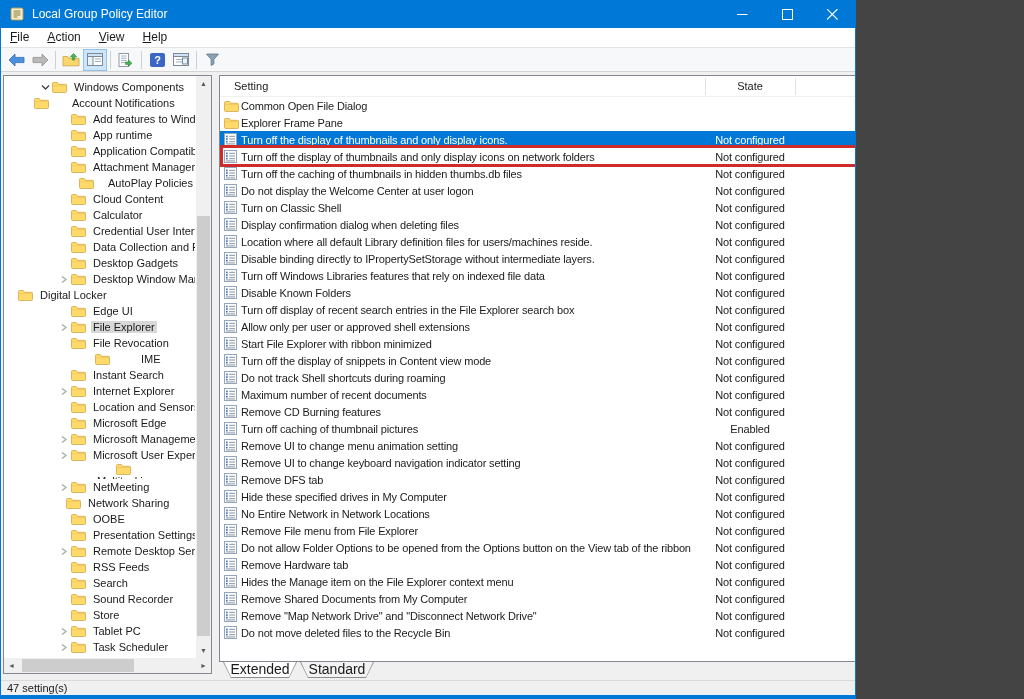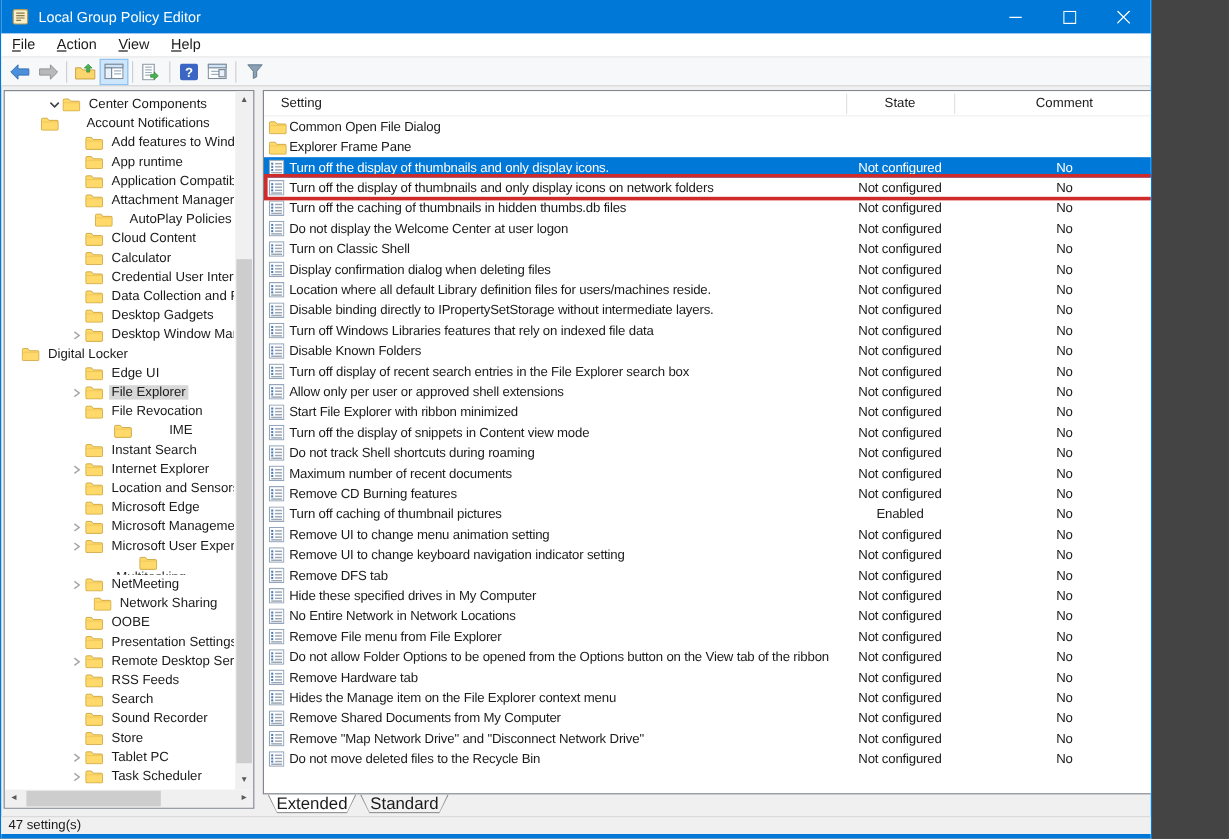--- a/index.html
+++ b/index.html
@@ -1,19 +1,19 @@
 <!DOCTYPE html>
 <html><head>
 <meta charset="utf-8">
 <style>
   * { margin:0; padding:0; box-sizing:border-box; }
   html,body { background:#444; }
   body { font-family:"Liberation Sans", sans-serif; }
   .window {
-    position:relative; width:960px; height:699px; background:var(--chrome,#f0f0f0);
+    position:relative; width:856px; height:699px; background:var(--chrome,#f0f0f0);
     overflow:hidden; border-left:1px solid var(--accent,#0078d7); border-right:1px solid var(--accent,#0078d7);
   }
   
   .titlebar { position:absolute; left:0; top:0; width:100%; height:28px; background:var(--accent,#0078d7);
     display:flex; align-items:center; }
   .titlebar .app-icon { margin-left:8px; width:16px; height:16px; }
   .titlebar .title { color:#fff; font-size:12px; margin-left:7px; }
   .win-controls { position:absolute; right:0; top:0; height:28px; display:flex; }
   .win-btn { width:45px; height:28px; display:flex; align-items:center; justify-content:center; }
   
@@ -177,21 +177,21 @@
             <svg width="9" height="8">
               <path d="M1 2.5 L4.5 6 L8 2.5" fill="none" stroke="#404040" stroke-width="1.3"></path>
             </svg>
           </span>
           <span class="tree-folder">
             <svg width="15" height="12">
               <path d="M0.5 2.5 a1 1 0 0 1 1 -1 h3.8 l1.4 1.8 h6.8 a1 1 0 0 1 1 1 v6.2 a1 1 0 0 1 -1 1 h-12 a1 1 0 0 1 -1 -1 z" fill="#ffd969" stroke="#c8a139" stroke-width="0.7"></path>
               <path d="M0.5 4.6 h14" stroke="#eec35a" stroke-width="0.7"></path>
             </svg>
           </span>
-          <span class="tree-label">Center Components</span>
+          <span class="tree-label">Windows Components</span>
         </div>
         <div class="tree-row" style=" gap: 16px;">
           <span class="tree-chev"></span>
           <span class="tree-folder">
             <svg width="15" height="12">
               <path d="M0.5 2.5 a1 1 0 0 1 1 -1 h3.8 l1.4 1.8 h6.8 a1 1 0 0 1 1 1 v6.2 a1 1 0 0 1 -1 1 h-12 a1 1 0 0 1 -1 -1 z" fill="#ffd969" stroke="#c8a139" stroke-width="0.7"></path>
               <path d="M0.5 4.6 h14" stroke="#eec35a" stroke-width="0.7"></path>
             </svg>
           </span>
           <span class="tree-label">Account Notifications</span>
@@ -453,21 +453,21 @@
             </svg>
           </span>
           <span class="tree-folder">
             <svg width="15" height="12">
               <path d="M0.5 2.5 a1 1 0 0 1 1 -1 h3.8 l1.4 1.8 h6.8 a1 1 0 0 1 1 1 v6.2 a1 1 0 0 1 -1 1 h-12 a1 1 0 0 1 -1 -1 z" fill="#ffd969" stroke="#c8a139" stroke-width="0.7"></path>
               <path d="M0.5 4.6 h14" stroke="#eec35a" stroke-width="0.7"></path>
             </svg>
           </span>
           <span class="tree-label">NetMeeting</span>
         </div>
-        <div class="tree-row" style="padding-left: 48px; justify-content: center;">
+        <div class="tree-row" style="padding-left: 48px;">
           <span class="tree-chev"></span>
           <span class="tree-folder">
             <svg width="15" height="12">
               <path d="M0.5 2.5 a1 1 0 0 1 1 -1 h3.8 l1.4 1.8 h6.8 a1 1 0 0 1 1 1 v6.2 a1 1 0 0 1 -1 1 h-12 a1 1 0 0 1 -1 -1 z" fill="#ffd969" stroke="#c8a139" stroke-width="0.7"></path>
               <path d="M0.5 4.6 h14" stroke="#eec35a" stroke-width="0.7"></path>
             </svg>
           </span>
           <span class="tree-label">Network Sharing</span>
         </div>
         <div class="tree-row" style="padding-left: 53px;">

